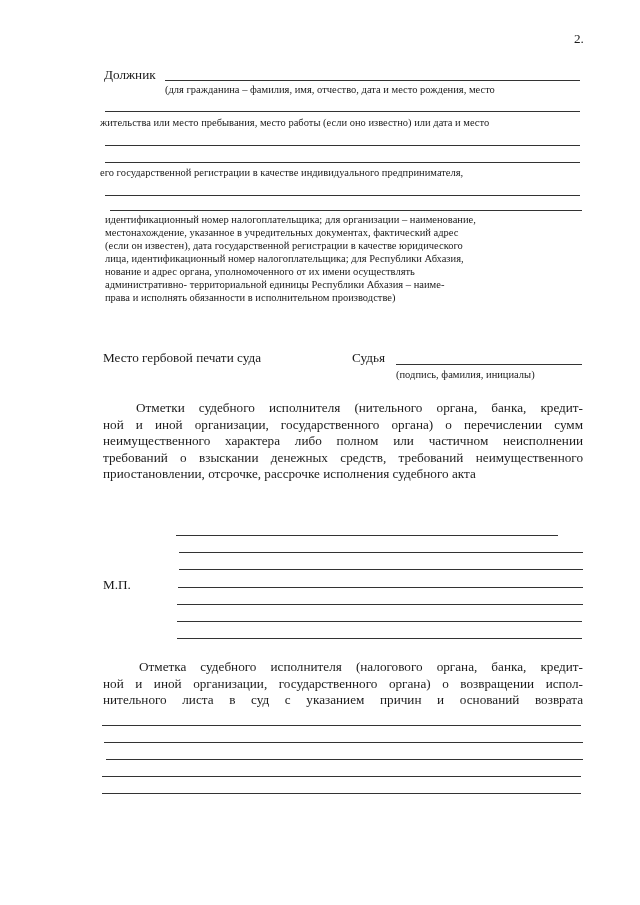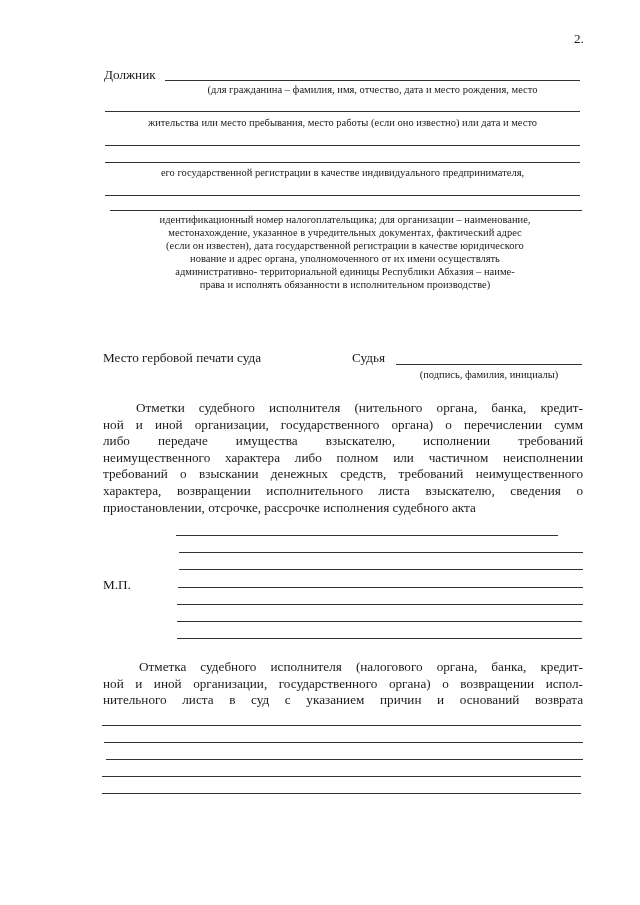--- a/index.html
+++ b/index.html
@@ -2,21 +2,21 @@
 <html><head>
   <meta charset="utf-8">
   <style>
     html, body { margin:0; padding:0; background:#ffffff; }
     body { width:640px; height:905px; position:relative; overflow:hidden;
       font-family:"Liberation Serif","DejaVu Serif",serif; color:#1a1a1a; }
     .abs { position:absolute; }
     .line { position:absolute; height:0; border-top:1px solid #333; }
     .small { font-size:10.5px; line-height:13px; }
     .body13 { font-size:13.2px; line-height:16.6px; }
-    .center { text-align:center;font-family:Liberation Serif, serif; }
+    .center { text-align:left;font-family:Liberation Serif, serif; }
     .justify-all { text-align:justify; text-align-last:justify; }
   </style>
 </head>
 <body>
 
 <div class="abs body13" style="left:574px; top:31px;">2.</div>
 
 <div class="abs body13" style="left:104px; top:67px;">Должник</div>
 <div class="line" style="left:165px; width:415px; top:80px;"></div>
 <div class="abs small center" style="left:165px; width:415px; top:83px;">(для гражданина – фамилия, имя, отчество, дата и место рождения, место</div>
@@ -28,37 +28,36 @@
 <div class="line" style="left:105px; width:475px; top:162px;"></div>
 <div class="abs small center" style="left:100px; width:485px; top:166px;">его государственной регистрации в качестве индивидуального предпринимателя,</div>
 
 <div class="line" style="left:105px; width:475px; top:195px;"></div>
 <div class="line" style="left:110px; width:472px; top:210px;"></div>
 
 <div class="abs small center" style="left:105px; width:480px; top:213px;">
   <div>идентификационный номер налогоплательщика; для организации – наименование,</div>
   <div>местонахождение, указанное в учредительных документах, фактический адрес</div>
   <div>(если он известен), дата государственной регистрации в качестве юридического</div>
+  <div>лица, идентификационный номер налогоплательщика; для Республики Абхазия,</div>
   <div>нование и адрес органа, уполномоченного от их имени осуществлять</div>
   <div>административно- территориальной единицы Республики Абхазия – наиме-</div>
   <div>права и исполнять обязанности в исполнительном производстве)</div>
 </div>
 
 <div class="abs body13" style="left:103px; top:350px;">Место гербовой печати суда</div>
 <div class="abs body13" style="left:352px; top:350px;text-align:right;">Судья</div>
 <div class="line" style="left:396px; width:186px; top:364px;"></div>
 <div class="abs small center" style="left:396px; width:186px; top:368px;">(подпись, фамилия, инициалы)</div>
 
 <div class="abs body13" style="left:103px; width:480px; top:400px;">
   <div class="justify-all" style="padding-left:33px;">Отметки судебного исполнителя (нительного органа, банка, кредит-</div>
   <div class="justify-all">ной и иной организации, государственного органа) о перечислении сумм</div>
-  <div class="justify-all">либо передаче имущества взыскателю, исполнении требований</div>
   <div class="justify-all">неимущественного характера либо полном или частичном неисполнении</div>
   <div class="justify-all">требований о взыскании денежных средств, требований неимущественного</div>
-  <div class="justify-all">характера, возвращении исполнительного листа взыскателю, сведения о</div>
   <div>приостановлении, отсрочке, рассрочке исполнения судебного акта</div>
 </div>
 
 <div class="line" style="left:176px; width:382px; top:535px;"></div>
 <div class="line" style="left:179px; width:404px; top:552px;"></div>
 <div class="line" style="left:179px; width:404px; top:569px;"></div>
 <div class="abs body13" style="left:103px; top:577px;">М.П.</div>
 <div class="line" style="left:178px; width:405px; top:587px;"></div>
 <div class="line" style="left:177px; width:406px; top:604px;"></div>
 <div class="line" style="left:177px; width:405px; top:621px;"></div>

